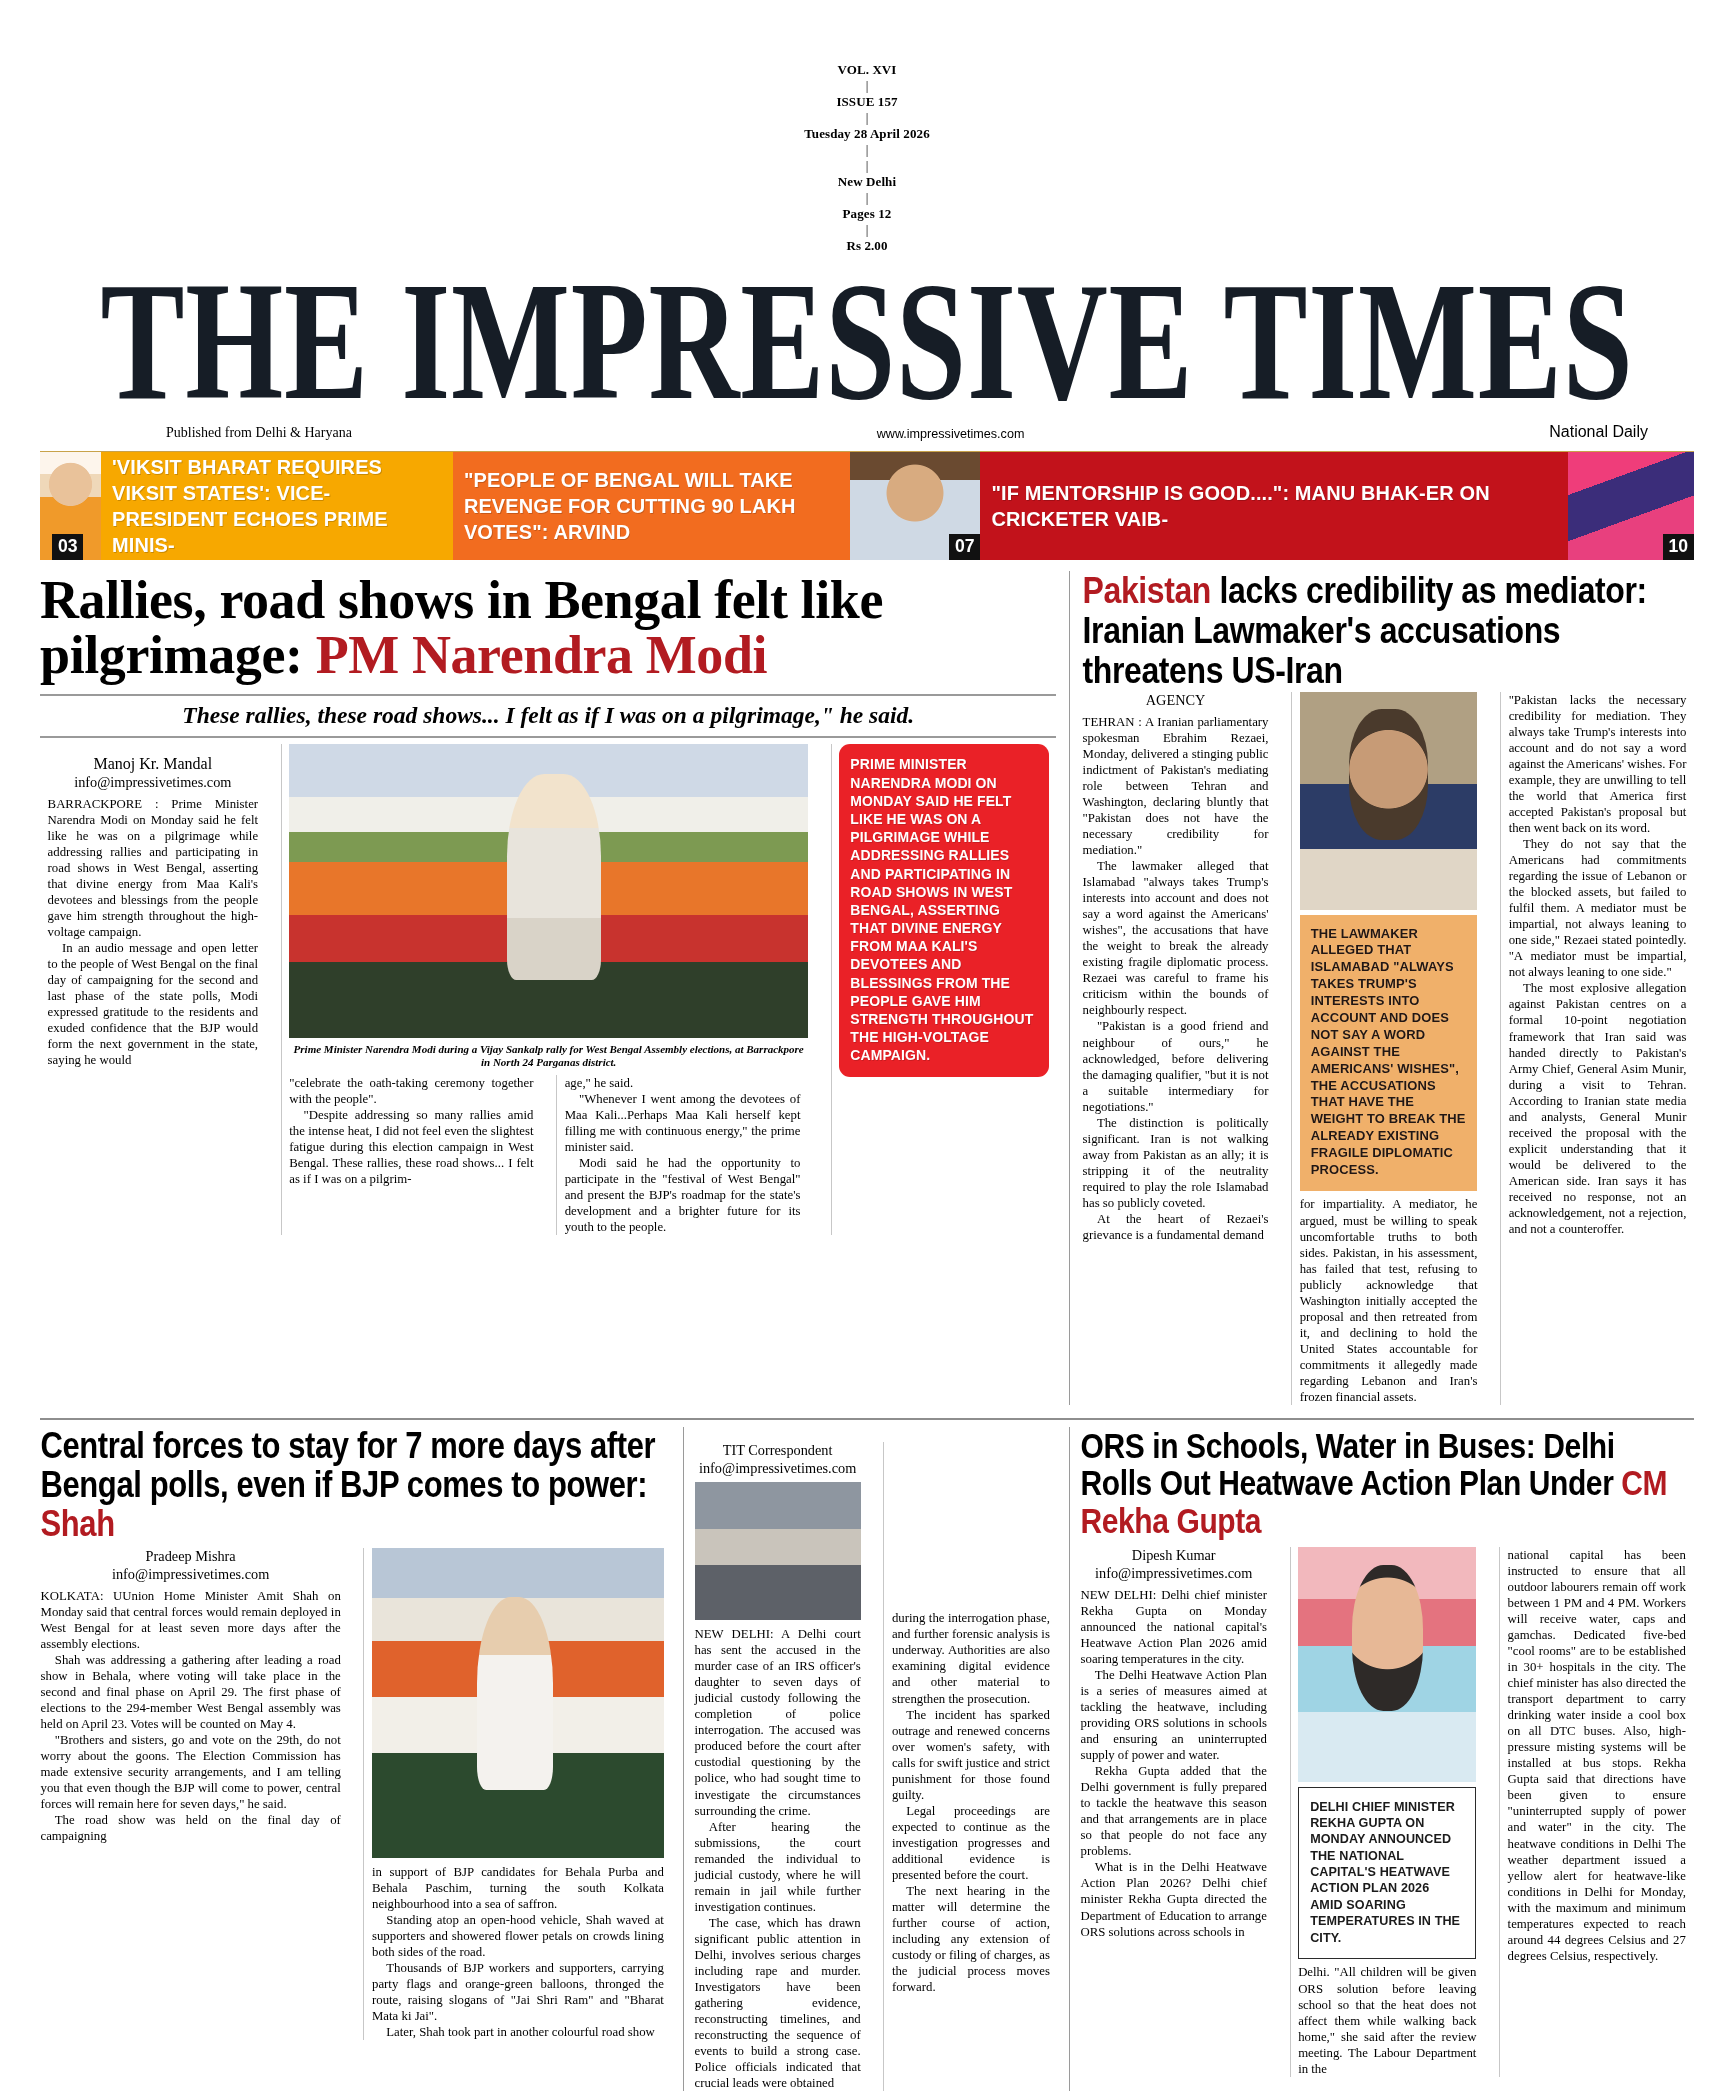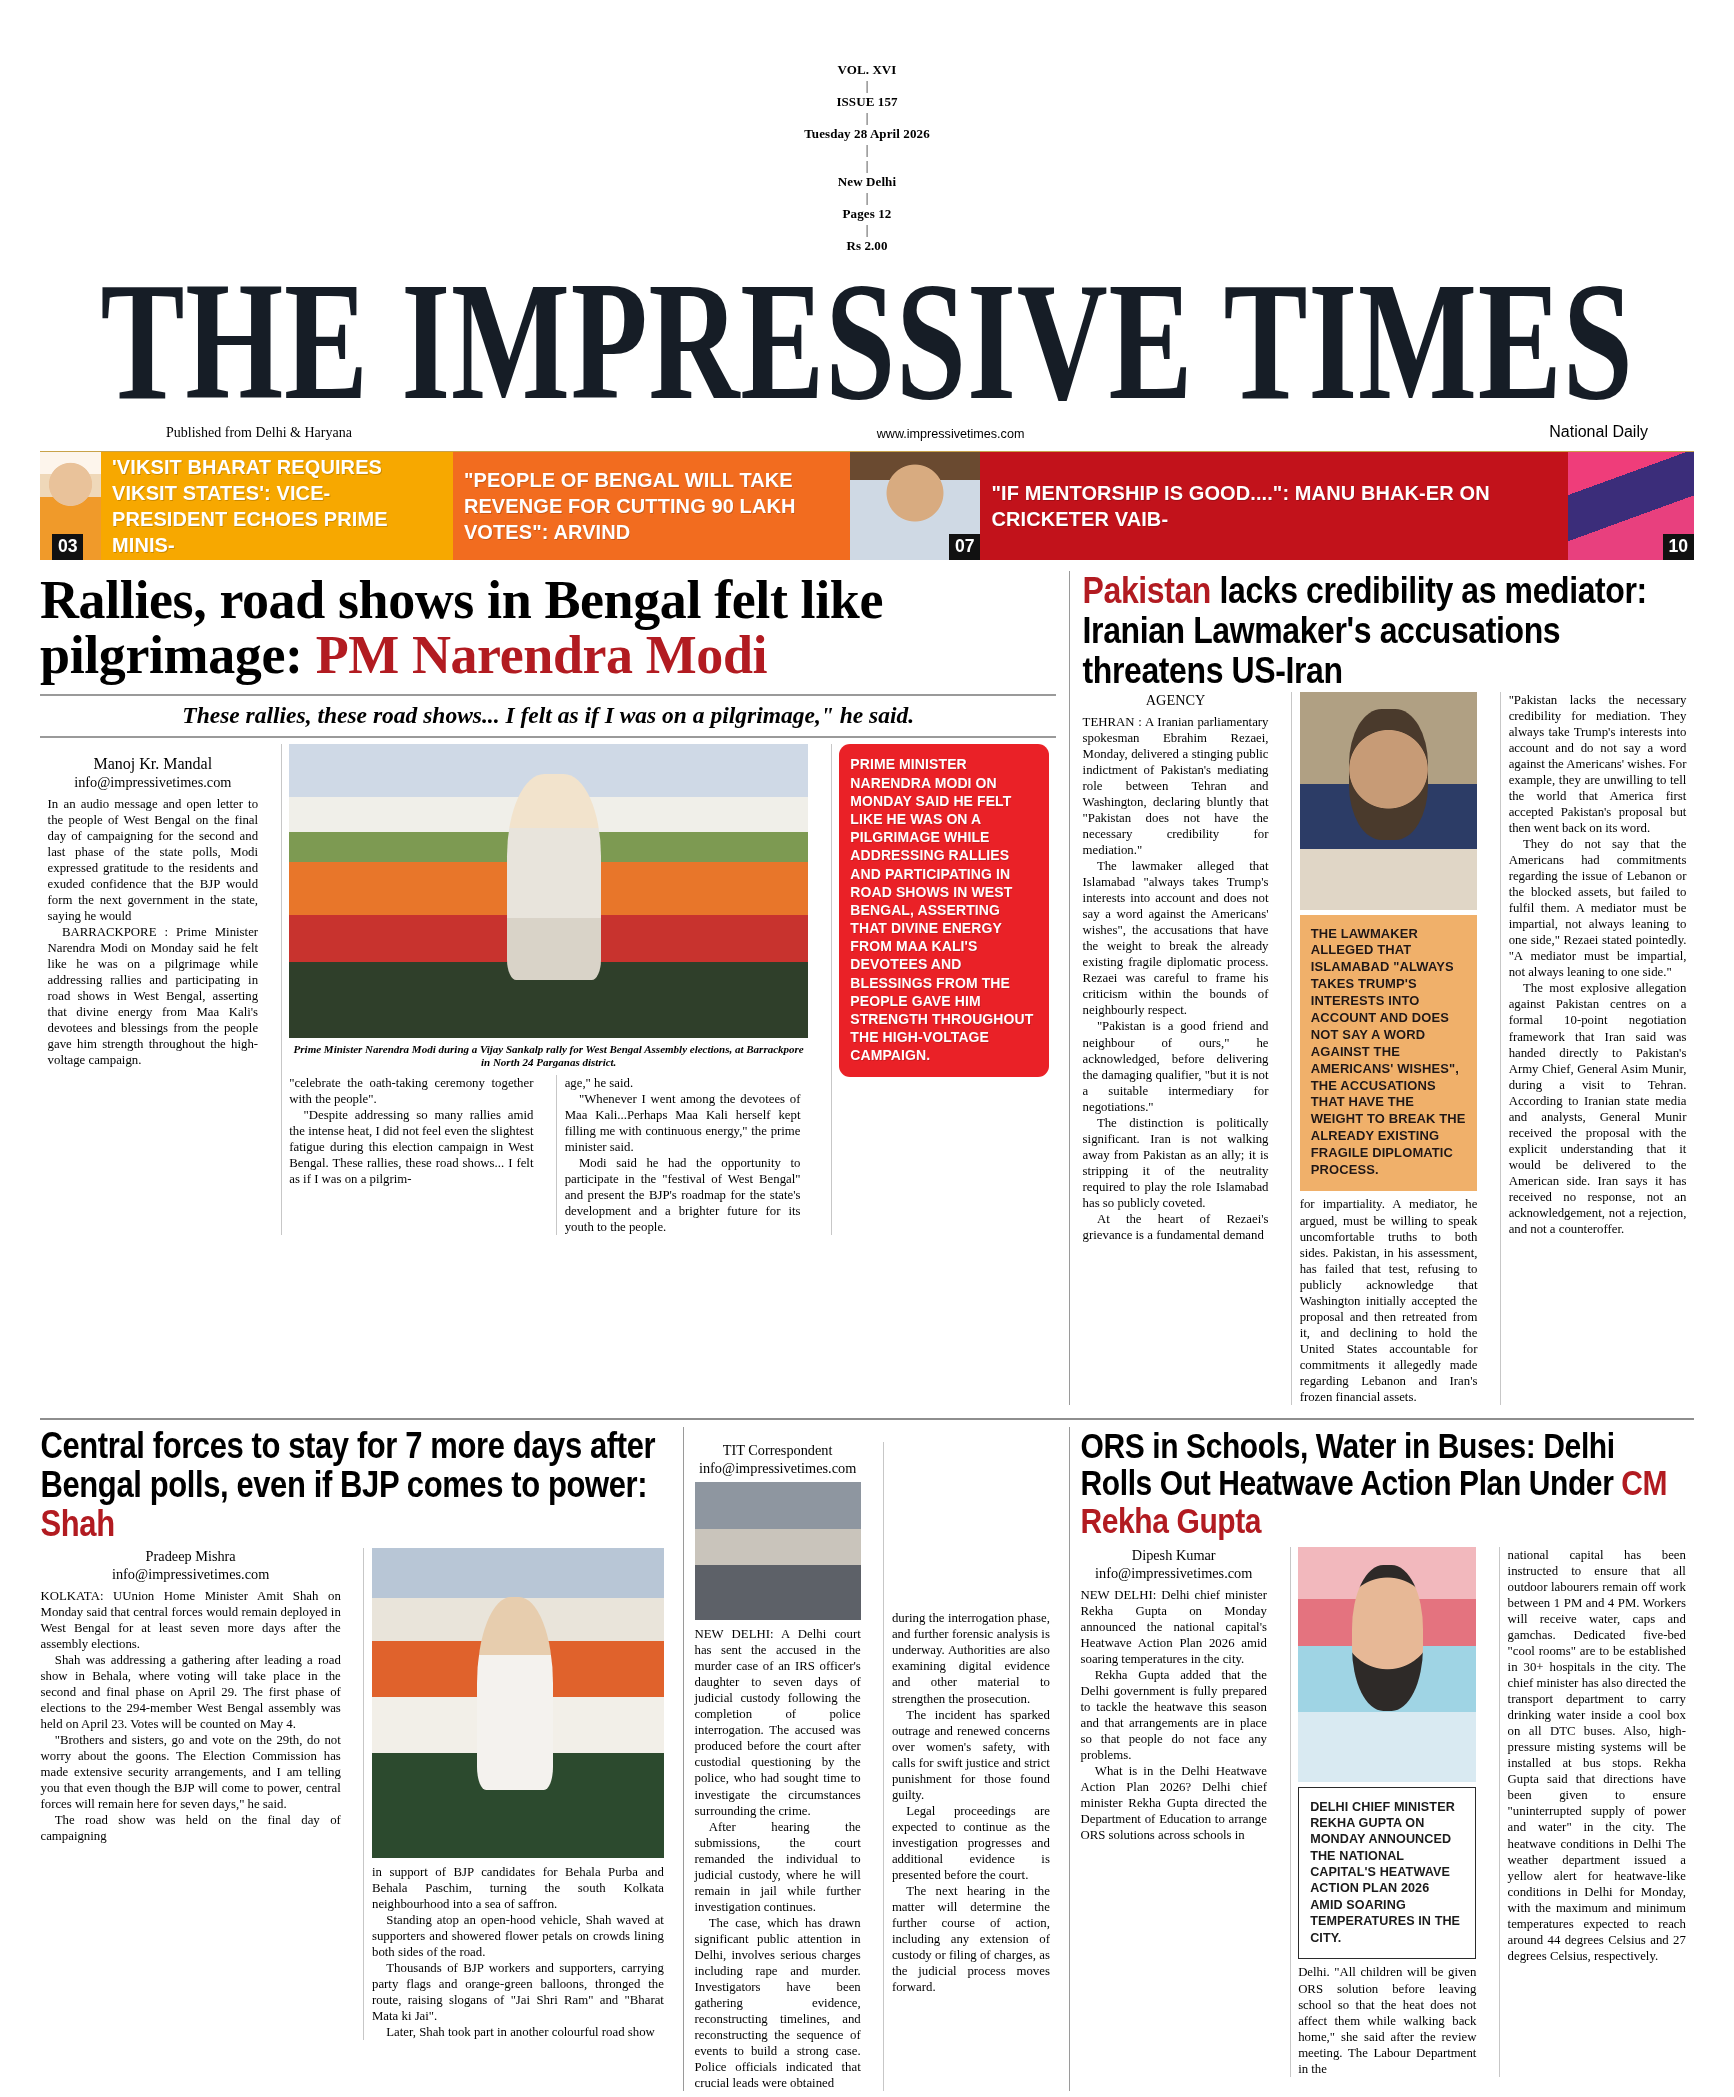--- a/index.html
+++ b/index.html
@@ -255,22 +255,22 @@
 
       <div class="lead-sub">These rallies, these road shows... I felt as if I was on a pilgrimage," he said.</div>
 
       <div class="cols" style="margin-top:6.7px;">
 
         <div class="c" style="width:235px;">
           <div class="byline">
             <div class="nm">Manoj Kr. Mandal</div>
             <div>info@impressivetimes.com</div>
           </div>
+          <p class="body">BARRACKPORE : Prime Minister Narendra Modi on Monday said he felt like he was on a pilgrimage while addressing rallies and participating in road shows in West Bengal, asserting that divine energy from Maa Kali's devotees and blessings from the people gave him strength throughout the high-voltage campaign.</p>
           <p class="body">In an audio message and open letter to the people of West Bengal on the final day of campaigning for the second and last phase of the state polls, Modi expressed gratitude to the residents and exuded confidence that the BJP would form the next government in the state, saying he would</p>
-          <p class="body">BARRACKPORE : Prime Minister Narendra Modi on Monday said he felt like he was on a pilgrimage while addressing rallies and participating in road shows in West Bengal, asserting that divine energy from Maa Kali's devotees and blessings from the people gave him strength throughout the high-voltage campaign.</p>
         </div>
 
         <div class="c" style="width:558px;">
           <figure class="figure">
             <div class="img img-rally"></div>
             <figcaption class="figcap">Prime Minister Narendra Modi during a Vijay Sankalp rally for West Bengal Assembly elections, at Barrackpore in North 24 Parganas district.</figcaption>
           </figure>
           <div class="cols" style="margin-top:5.9px;">
             <div class="c" style="width:50%;border-left:none;padding-left:0;">
               <p class="body">"celebrate the oath-taking ceremony together with the people".</p>
@@ -372,20 +372,21 @@
     <div style="width:625px;padding-left:11px;border-left:0.8px solid #9a9a9a;">
       <h2 class="sec" style="font-size:30px;"><span>ORS in Schools, Water in Buses: Delhi Rolls Out Heatwave Action Plan Under </span><span class="hl">CM Rekha Gupta</span></h2>
 
       <div class="cols" style="margin-top:24px;">
         <div class="c" style="width:33.33%;padding-left:0;">
           <div class="byline" style="margin-top:0;">
             <div>Dipesh Kumar</div>
             <div>info@impressivetimes.com</div>
           </div>
           <p class="body">NEW DELHI: Delhi chief minister Rekha Gupta on Monday announced the national capital's Heatwave Action Plan 2026 amid soaring temperatures in the city.</p>
+          <p class="body">The Delhi Heatwave Action Plan is a series of measures aimed at tackling the heatwave, including providing ORS solutions in schools and ensuring an uninterrupted supply of power and water.</p>
           <p class="body">Rekha Gupta added that the Delhi government is fully prepared to tackle the heatwave this season and that arrangements are in place so that people do not face any problems.</p>
           <p class="body">What is in the Delhi Heatwave Action Plan 2026? Delhi chief minister Rekha Gupta directed the Department of Education to arrange ORS solutions across schools in</p>
         </div>
         <div class="c" style="width:33.33%;">
           <div class="img img-rekha"></div>
           <div class="quote plain" style="margin-top:5px;font-size:12.6px;">DELHI CHIEF MINISTER REKHA GUPTA ON MONDAY ANNOUNCED THE NATIONAL CAPITAL'S HEATWAVE ACTION PLAN 2026 AMID SOARING TEMPERATURES IN THE CITY.</div>
           <p class="body" style="margin-top:5px;">Delhi. "All children will be given ORS solution before leaving school so that the heat does not affect them while walking back home," she said after the review meeting. The Labour Department in the</p>
         </div>
         <div class="c" style="width:33.33%;">
           <p class="body">national capital has been instructed to ensure that all outdoor labourers remain off work between 1 PM and 4 PM. Workers will receive water, caps and gamchas. Dedicated five-bed "cool rooms" are to be established in 30+ hospitals in the city. The chief minister has also directed the transport department to carry drinking water inside a cool box on all DTC buses. Also, high-pressure misting systems will be installed at bus stops. Rekha Gupta said that directions have been given to ensure "uninterrupted supply of power and water" in the city. The heatwave conditions in Delhi The weather department issued a yellow alert for heatwave-like conditions in Delhi for Monday, with the maximum and minimum temperatures expected to reach around 44 degrees Celsius and 27 degrees Celsius, respectively.</p>

